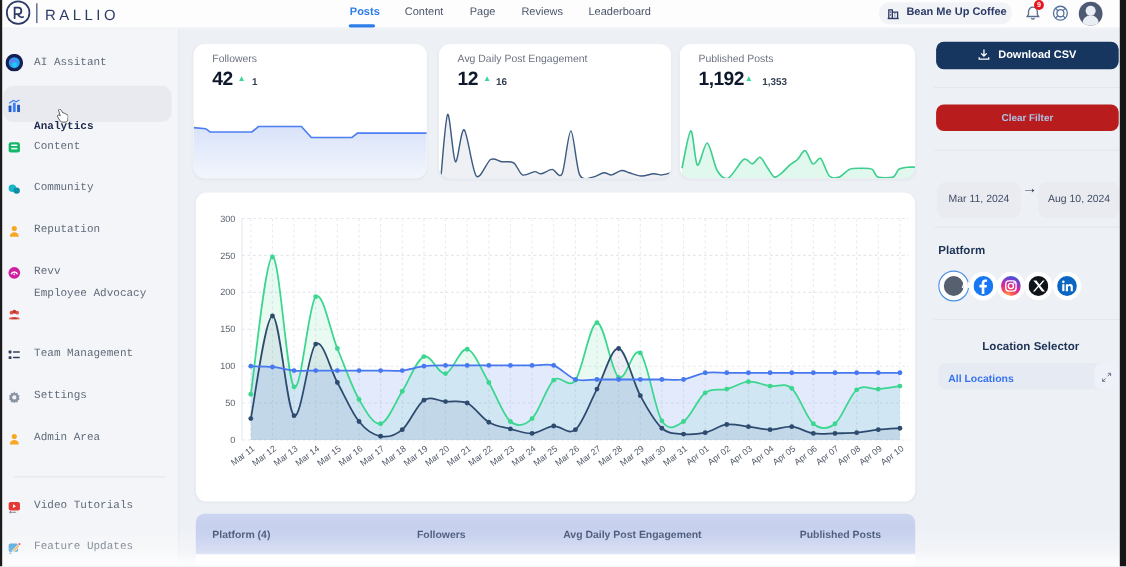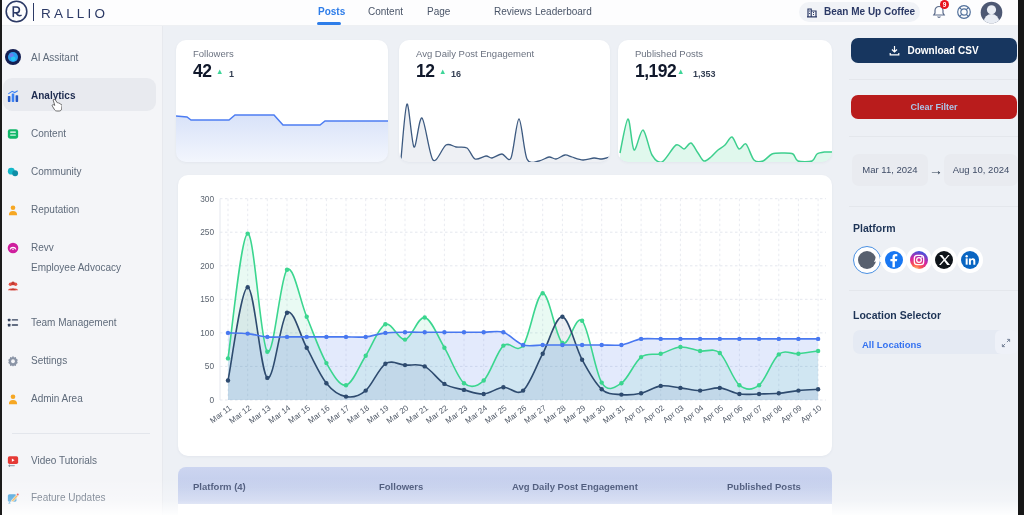--- a/index.html
+++ b/index.html
@@ -11,39 +11,39 @@
 #logo { position:absolute; left:17px; top:1px; color:#2c3a66; font-size:24px; }
 #logobar { position:absolute; left:32.5px; top:3px; width:1.6px; height:18px; background:#2c3a66; }
 #logotext { position:absolute; left:41px; top:5.5px; color:#2c3a66; font-size:13.5px; letter-spacing:3.2px; }
 .nav { position:absolute; top:6px; font-size:10px; color:#4a5568; }
 .nav.active { color:#2e7de9; font-weight:bold; }
 #navline { position:absolute; left:317px; top:22px; width:24px; height:3px; border-radius:2px; background:#2e7de9; }
 #pill { position:absolute; left:799px; top:2px; width:121px; height:20px; border-radius:10px; background:#f1f3f7; }
 #pilltext { position:absolute; left:824px; top:6px; font-size:10px; font-weight:bold; color:#2c3a66; }
 
 
-#sidebar { position:absolute; left:0; top:26px; width:163px; height:489px; background:#f4f5f8; border-right:1px solid #e7e9ee; }
+#sidebar { position:absolute; left:0; top:26px; width:163px; height:489px; background:#f4f5f8; border-right:1px solid #e7e9ee;font-family:Liberation Mono, monospace; }
 .sitem { position:absolute; left:31px; font-size:10px; color:#5f6b7b; }
-.sitem.active { color:#1d2b4f; font-weight:bold; }
+.sitem.active { color:#1d2b4f; font-weight:bold;margin-top:20px; }
 .sic { position:absolute; left:7px; width:12px; height:12px; }
 #activebg { position:absolute; left:3px; top:52px; width:153px; height:33px; background:#e8eaef; border-radius:9px; }
 #sdiv { position:absolute; left:12px; top:407px; width:138px; height:1px; background:#e3e6ec; }
 
 
 .card { position:absolute; background:#fff; border-radius:10px; box-shadow:0 1px 3px rgba(30,50,90,0.05); overflow:hidden; }
 .ctitle { position:absolute; left:17px; top:8px; font-size:9.5px; color:#6b7280; }
 .cnum { position:absolute; left:17px; top:21px; font-size:17.5px; font-weight:bold; letter-spacing:-0.5px; color:#10182b; }
 .ctri { position:absolute; top:27px; font-size:7.5px; color:#3ed598; }
 .cdelta { position:absolute; top:29px; font-size:9px; font-weight:bold; color:#333e52; }
 
 
 #dlbtn { position:absolute; left:851px; top:38px; width:166px; height:25px; background:#17365f; border-radius:7px; color:#fff; font-size:10px; font-weight:bold; text-align:center; line-height:25px; }
 .rdiv { position:absolute; left:849px; width:169px; height:1px; background:#e4e7ec; }
 #clearbtn { position:absolute; left:851px; top:95px; width:166px; height:24px; background:#b91c1c; border-radius:7px; color:#abc4e8; font-size:9px; font-weight:bold; text-align:center; line-height:24px; }
-.datebox { position:absolute; top:154px; height:32px; background:#e9ebf0; border-radius:7px; color:#3f4c66; font-size:9.5px; text-align:center; line-height:32px; }
+.datebox { position:absolute; top:166px; height:32px; background:#e9ebf0; border-radius:7px; color:#3f4c66; font-size:9.5px; text-align:center; line-height:32px; }
 .rlabel { position:absolute; left:853px; font-size:10.5px; font-weight:bold; color:#1e3456; }
 #locbox { position:absolute; left:853px; top:330px; width:165px; height:24px; background:#e5eaf3; border-radius:7px; }
 #loctext { position:absolute; left:862px; top:339px; font-size:9.5px; font-weight:bold; color:#3572f0; }
 
 
 #thead { position:absolute; left:178px; top:467px; width:654px; height:37px; background:linear-gradient(#ccd5f0,#c2cdec 55%,#c6d0ee); border-radius:8px 8px 0 0; }
 .th { position:absolute; top:14px; font-size:9.5px; font-weight:bold; color:#3d4b70; }
 #trow { position:absolute; left:178px; top:504px; width:654px; height:11px; background:#fff; }
 
 #fade { position:absolute; left:0; top:478px; width:1024px; height:37px; background:linear-gradient(rgba(255,255,255,0), rgba(255,255,255,0.3) 60%, rgba(255,255,255,0.92)); pointer-events:none; z-index:9; }
@@ -57,21 +57,21 @@
   <svg id="logo" class="abs" style="left:5px;top:0px" width="23" height="23" viewBox="0 0 23 23">
     <circle cx="11.5" cy="11.5" r="10.3" fill="none" stroke="#2c3a66" stroke-width="1.6"></circle>
     <path d="M8.3 16.5 V7 h3.2 a2.9 2.9 0 0 1 0 5.8 h-2 M10.8 12.8 c1.5 2.2 3.6 3.4 5.2 2.6" fill="none" stroke="#2c3a66" stroke-width="1.6" stroke-linecap="round"></path>
   </svg>
   <div id="logobar"></div>
   <div id="logotext">RALLIO</div>
   <div class="nav active" style="left:318px">Posts</div>
   <div id="navline"></div>
   <div class="nav" style="left:368px">Content</div>
   <div class="nav" style="left:427px">Page</div>
-  <div class="nav" style="left:494px">Reviews</div>
+  <div class="nav" style="left:474px">Reviews</div>
   <div class="nav" style="left:535px">Leaderboard</div>
   <div id="pill"></div>
   <svg class="abs" style="left:806px;top:6px" width="12" height="12" viewBox="0 0 12 12">
     <path d="M2 10.5 V3 h3.2 V10.5 M5.2 5 h4.8 V10.5 M1 10.8 h10" fill="none" stroke="#2c3a66" stroke-width="1.2"></path>
         <path d="M3.6 4.5 v1 M3.6 7 v1 M7 6.5 h1 M7 8.5 h1" stroke="#2c3a66" stroke-width="1"></path>
   </svg>
   <div id="pilltext">Bean Me Up Coffee</div>
   <svg class="abs" style="left:932px;top:5px" width="14" height="15" viewBox="0 0 14 15">
     <path d="M7 1.5 a4 4 0 0 1 4 4 v2.5 l1.2 2 H1.8 L3 8 V5.5 a4 4 0 0 1 4-4 z" fill="none" stroke="#5b6b8a" stroke-width="1.2"></path>
     <path d="M5.6 11.5 a1.6 1.6 0 0 0 2.8 0" fill="none" stroke="#5b6b8a" stroke-width="1.2"></path>
@@ -441,21 +441,21 @@
       <path d="M4.8 4.5 h3.2 l3 4.1 3.5-4.1 h1.8 l-4.5 5.2 4.9 5.8 h-3.2 l-3.3-4.5-3.9 4.5 H4.5 l5-5.7 z" fill="#fff"></path>
     </svg>
     <div class="abs" style="left:957px;top:247px;width:26px;height:26px;border-radius:50%;background:#fff;"></div>
     <svg class="abs" style="left:961px;top:251px" width="18" height="18" viewBox="0 0 20 20">
       <circle cx="10" cy="10" r="10" fill="#0a66c2"></circle>
       <rect x="5.2" y="8.2" width="2.2" height="7" fill="#fff"></rect>
       <circle cx="6.3" cy="5.8" r="1.3" fill="#fff"></circle>
       <path d="M8.8 8.2 h2.2 v1 c.4-.7 1.2-1.2 2.3-1.2 1.8 0 2.6 1.1 2.6 3.1 v4.1 h-2.2 v-3.7 c0-1-.4-1.6-1.2-1.6-.9 0-1.5.6-1.5 1.8 v3.5 H8.8 z" fill="#fff"></path>
     </svg>
 <div class="rdiv" style="top:290px"></div>
-<div class="rlabel" style="top:309px;">Location Selector</div>
+<div class="rlabel" style="top:309px;margin-left:40px;">Location Selector</div>
 <div id="locbox"></div>
     <div class="abs" style="left:995px;top:330px;width:23px;height:24px;background:#eef1f8;border-radius:6px;"></div>
 <div id="loctext">All Locations</div>
 <svg class="abs" style="left:1001px;top:338px" width="10" height="10" viewBox="0 0 11 11">
   <path d="M1.5 9.5 L4.5 6.5 M1.5 9.5 H4.2 M1.5 9.5 V6.8 M9.5 1.5 L6.5 4.5 M9.5 1.5 H6.8 M9.5 1.5 V4.2" stroke="#6b7890" stroke-width="1" fill="none"></path>
 </svg>
 
 <div id="fade"></div>
 <div id="lstrip"></div>
 <div id="rstrip"></div>

